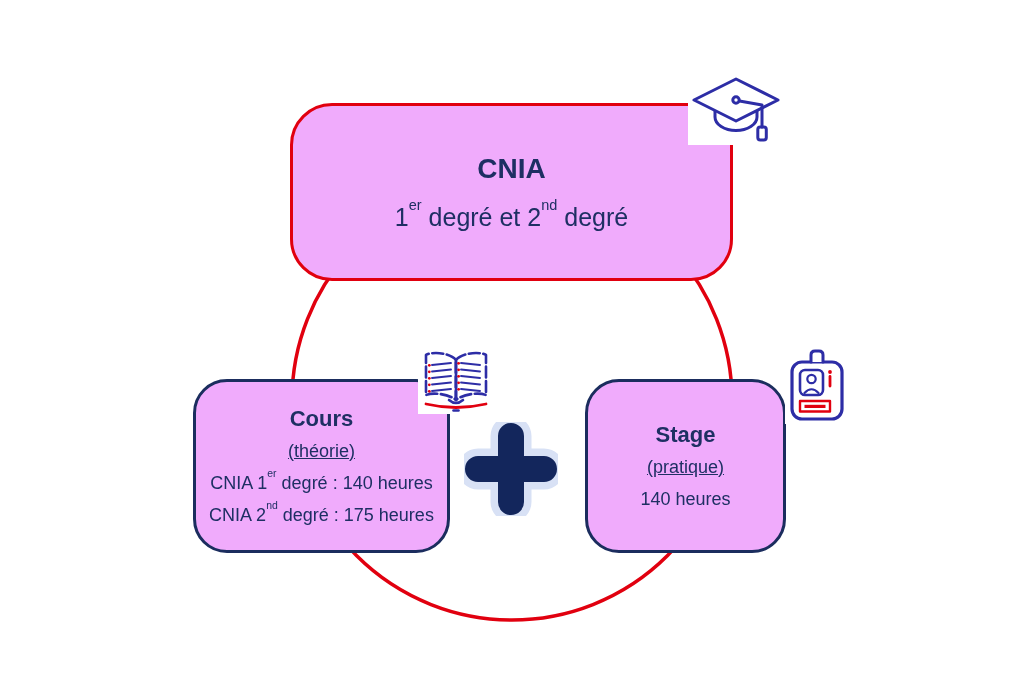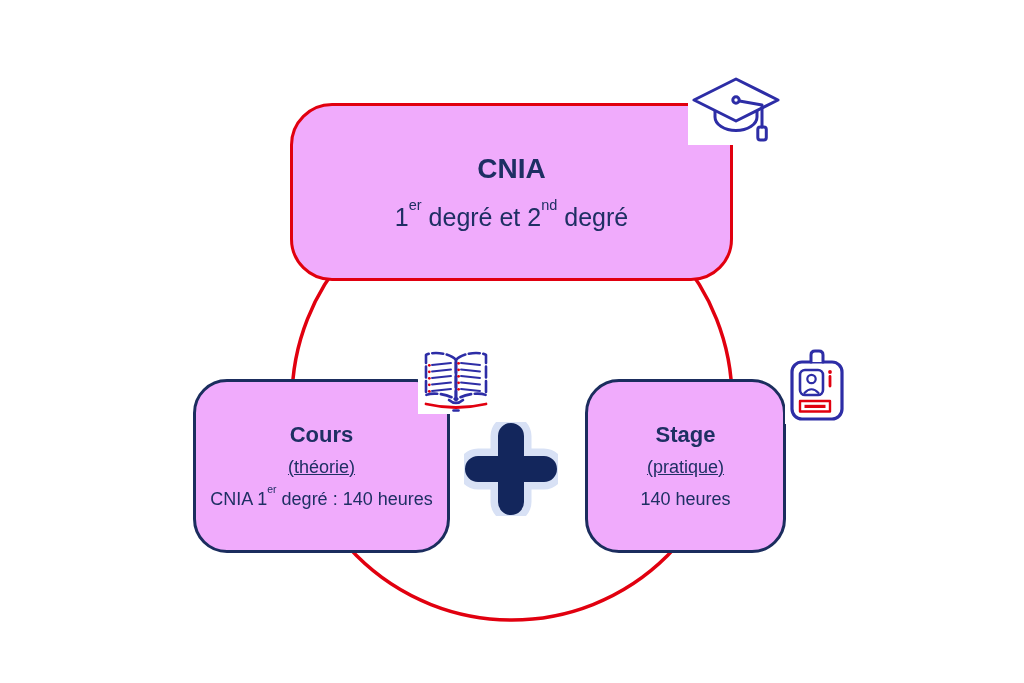--- a/index.html
+++ b/index.html
@@ -59,20 +59,21 @@
       <circle cx="46" cy="26" r="3.2"></circle>
       <path d="M49.5 27 L72 31 V53" fill="none"></path>
       <rect x="67.8" y="53" width="8.5" height="13" rx="2.5"></rect>
     </svg>
   </div>
 
   <div class="box left">
     <div class="box-title">Cours</div>
     <div class="box-sub">(théorie)</div>
     <div class="box-line"><span>CNIA 1</span><sup class="sp">er</sup><span> degré : 140 heures</span></div>
+    <div class="box-line"><span>CNIA 2</span><sup class="sp">nd</sup><span> degré : 175 heures</span></div>
   </div>
 
   <div class="icon-patch icon-book">
     <svg width="74" height="64" viewBox="0 0 74 64" xmlns="http://www.w3.org/2000/svg" fill="none" stroke="#2d2da6" stroke-width="2.6" stroke-linejoin="round" stroke-linecap="round">
       <path d="M7 55 Q37 62 67 55" stroke="#e1000f" stroke-width="2.8"></path>
       <path d="M37 11 C31 4 14 2 7 6 L7 46 C14 43 30 45 37 51 Z" fill="#ffffff" stroke-dasharray="11 3.5"></path>
       <path d="M37 11 C43 4 60 2 67 6 L67 46 C60 43 44 45 37 51 Z" fill="#ffffff" stroke-dasharray="11 3.5"></path>
       <line x1="37" y1="11" x2="37" y2="51"></line>
       <g stroke-width="1.9">
         <line x1="13" y1="16" x2="32" y2="14"></line>

